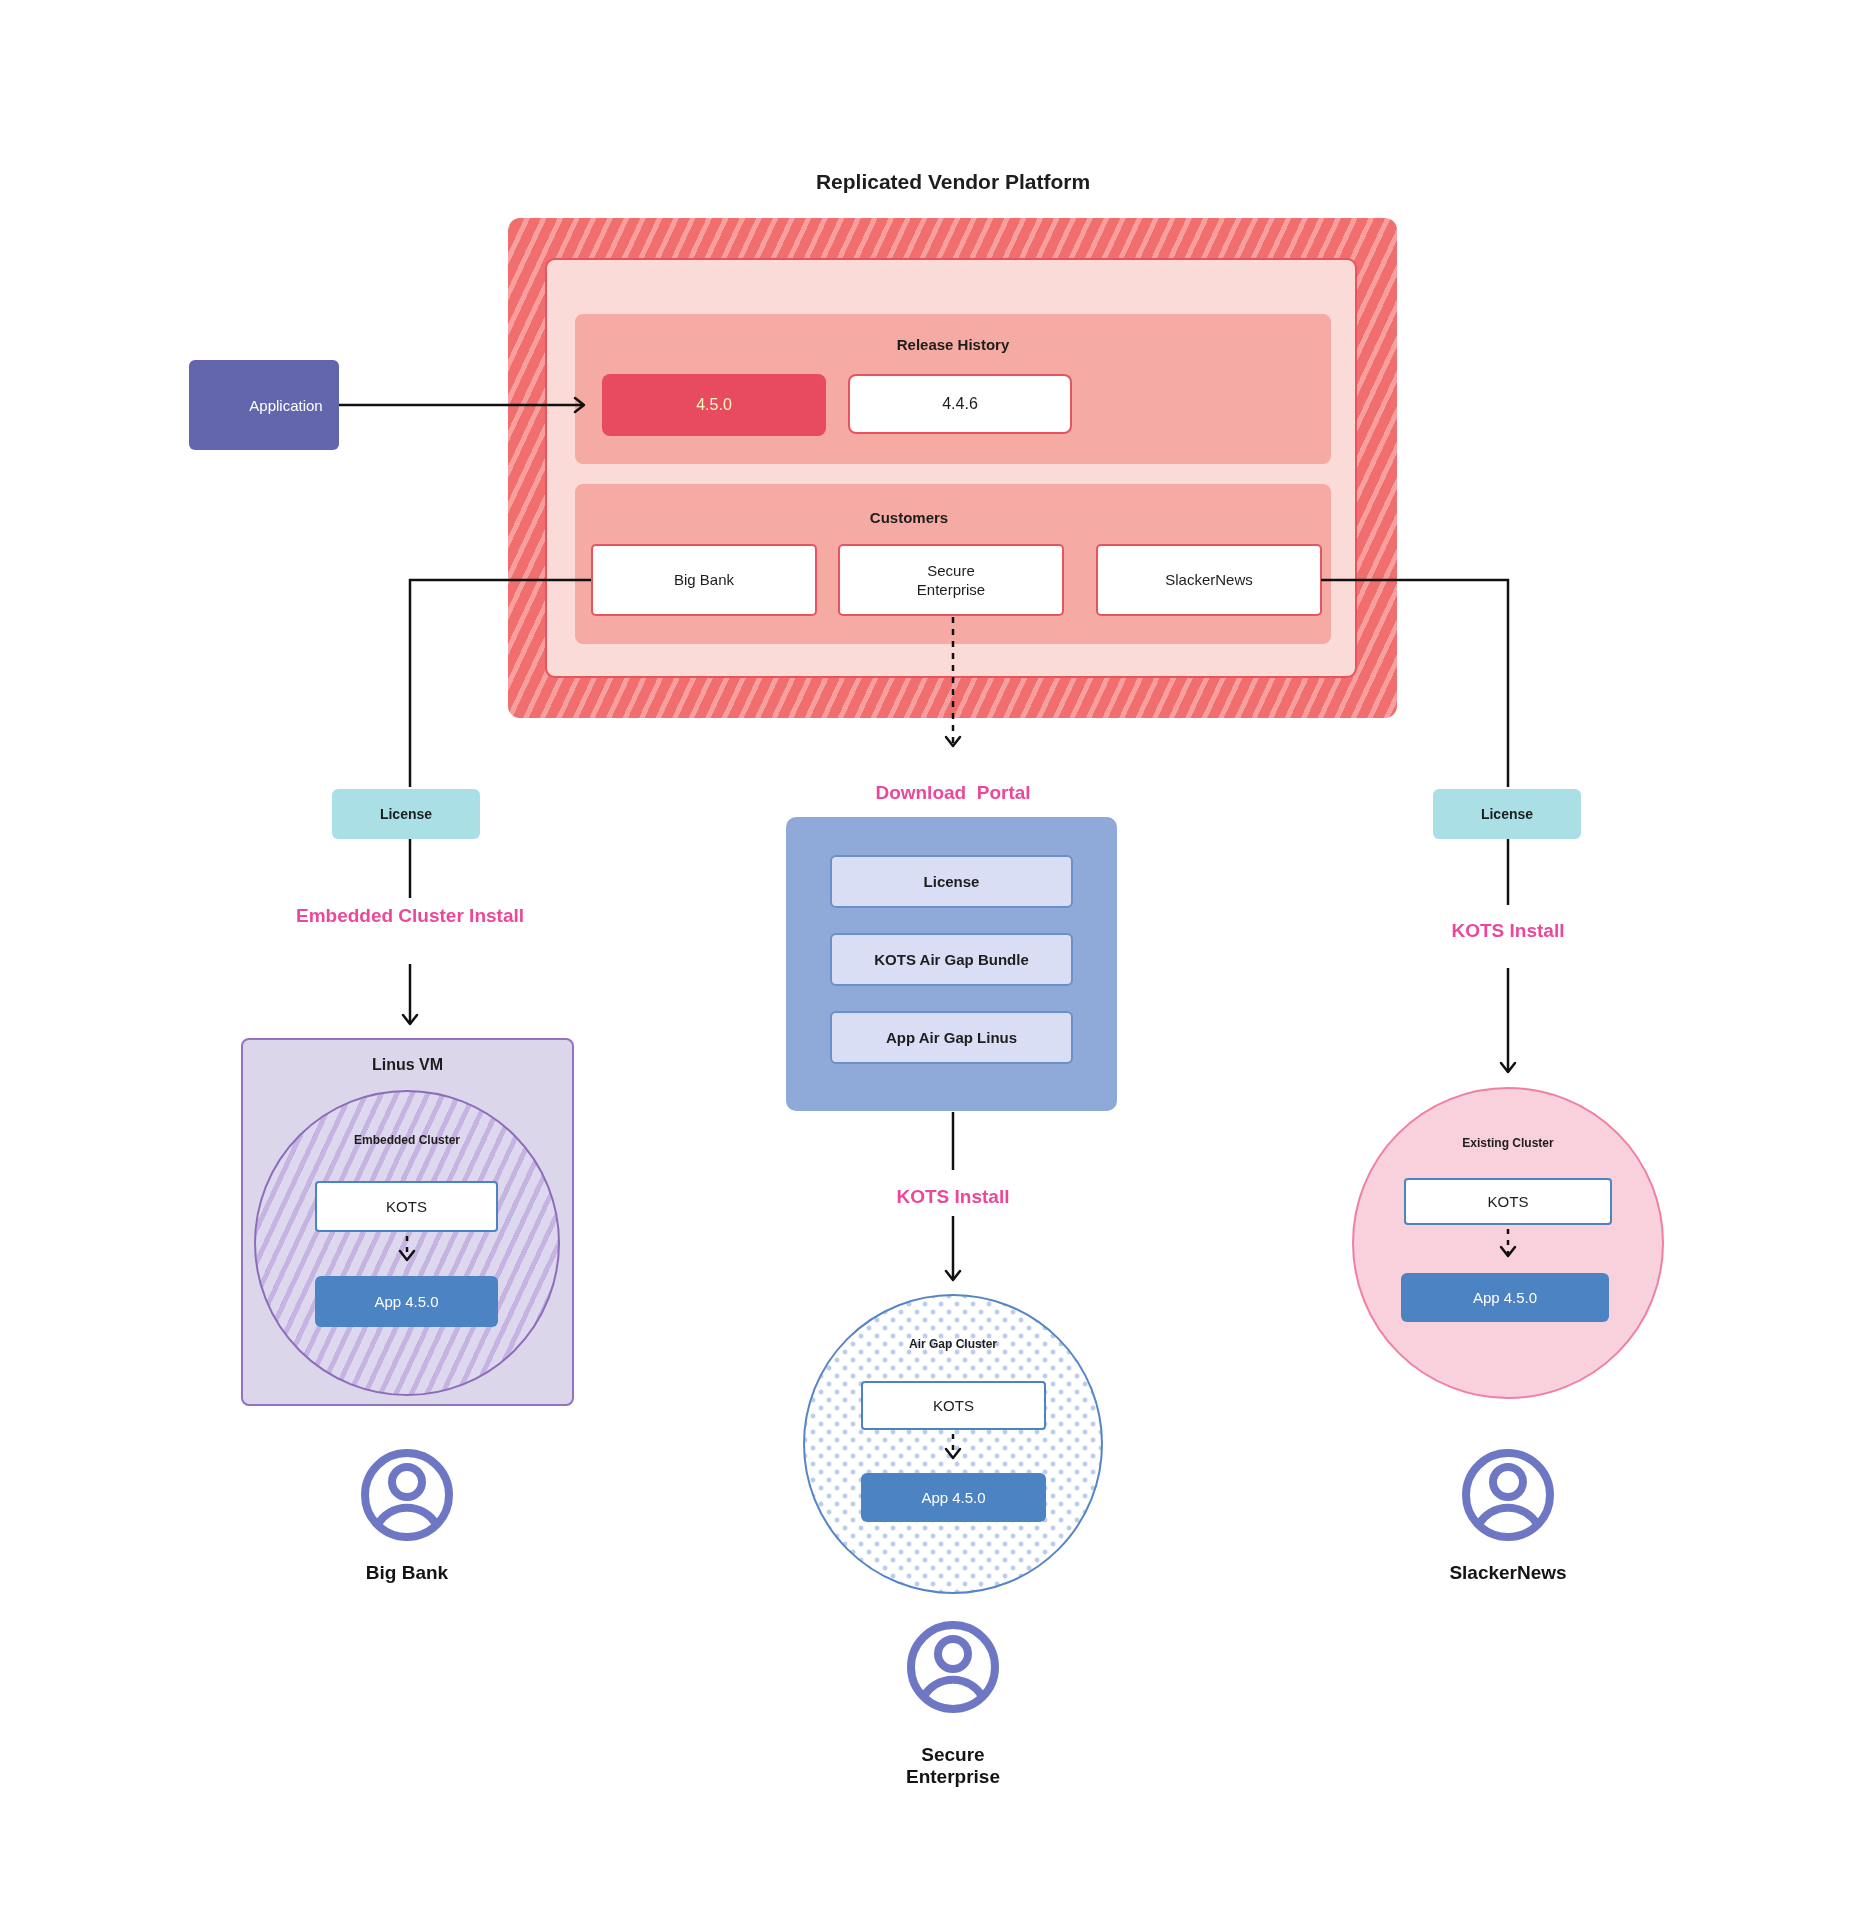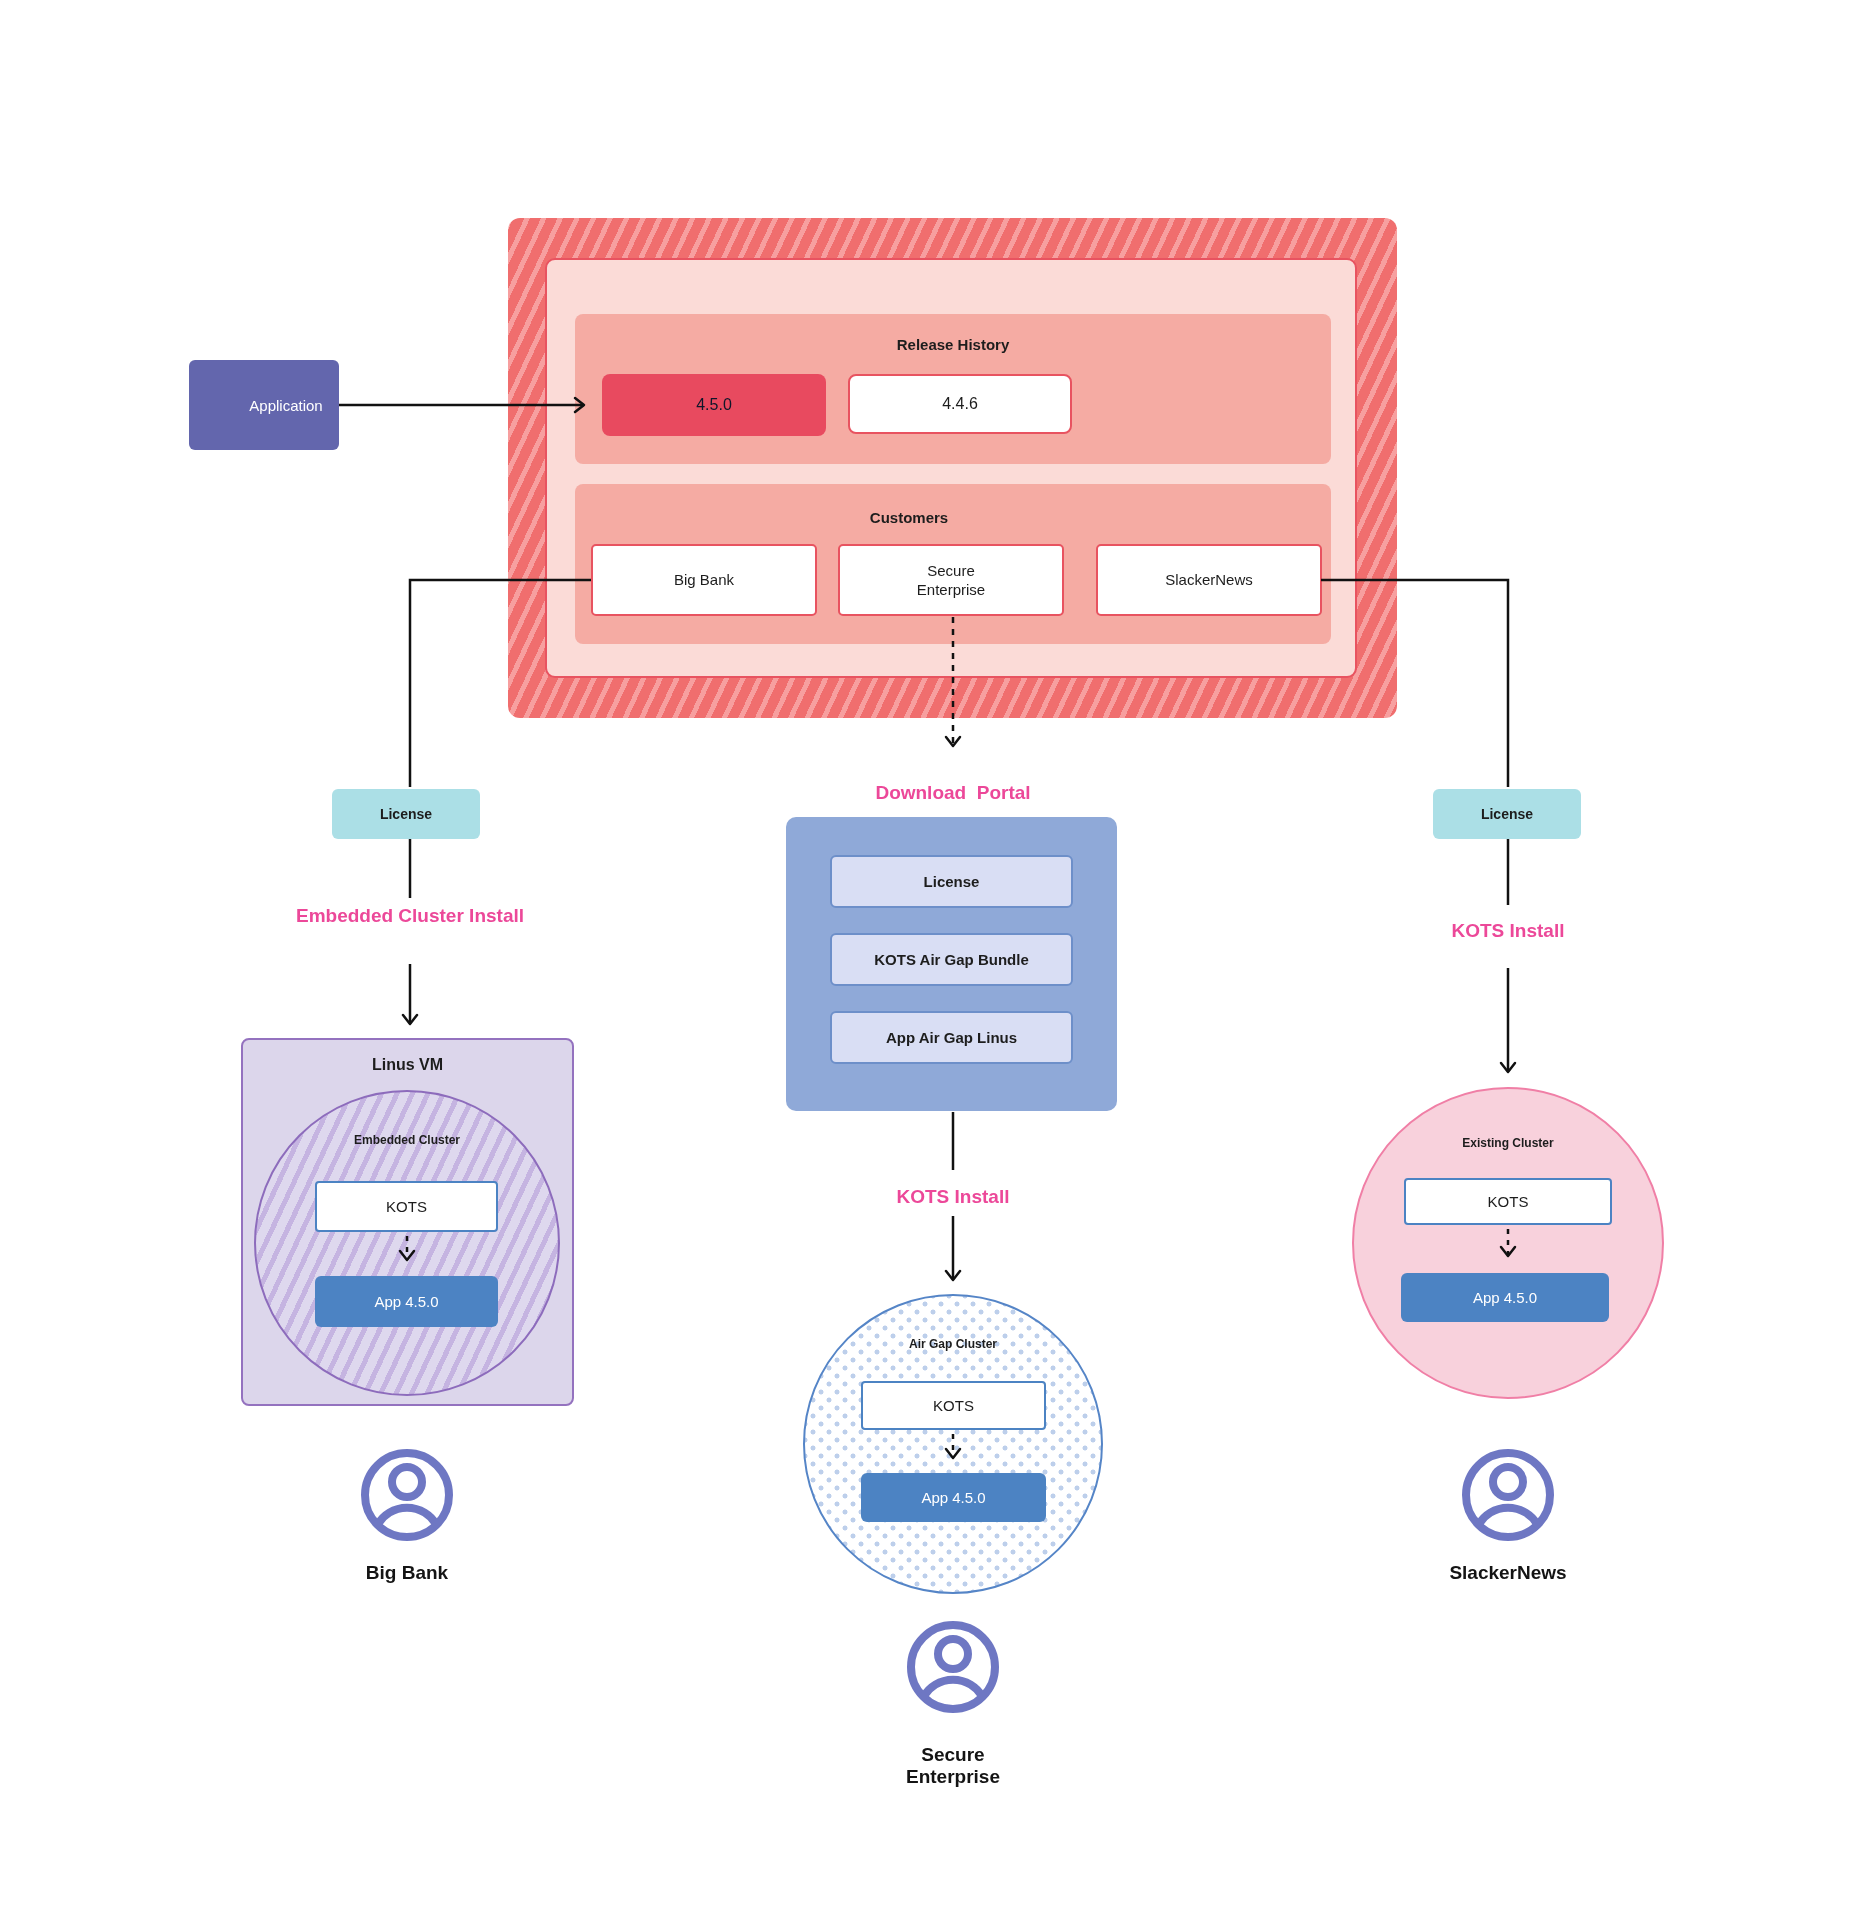--- a/index.html
+++ b/index.html
@@ -8,21 +8,21 @@
   .abs{position:absolute;box-sizing:border-box;}
   .box{display:flex;align-items:center;justify-content:center;text-align:center;box-sizing:border-box;}
   .lbl{text-align:center;font-weight:600;color:#1d1d1d;}
   
   .hatch-red{
     background:repeating-linear-gradient(115deg,#f79f9f 0px,#f79f9f 5px,#f06e6e 5px,#f06e6e 15px);
     border-radius:12px;
   }
   .stable{background:#fbdbd7;border:2px solid #e85360;border-radius:10px;}
   .salmon{background:#f5aba3;border-radius:8px;}
-  .rel-red{background:#e84a5f;border-radius:8px;color:#0f172a;font-size:16px;}
+  .rel-red{background:#e84a5f;border-radius:8px;color:#fef9c3;font-size:16px;}
   .rel-white{background:#ffffff;border:2px solid #e85360;border-radius:8px;font-size:16px;}
   .cust{background:#ffffff;border:2px solid #e85360;border-radius:5px;font-size:15px;line-height:1.3;}
   .application{background:#6366ad;border-radius:6px;color:#ffffff;font-size:15px;}
   .license{background:#abdfe6;border-radius:6px;font-size:14px;font-weight:600;z-index:9;}
   .flowlbl{font-size:19px;font-weight:600;line-height:1.4;text-align:center;color:#ec4899;}
   .vmbox{background:#dcd6eb;border:2px solid #9472bf;border-radius:8px;}
   .circle{border-radius:50%;}
   .hatch-purple{
     background:repeating-linear-gradient(115deg,#c5b4e1 0px,#c5b4e1 5px,#ded8ee 5px,#ded8ee 14px);
     border:2px solid #8d6cbc;
@@ -42,20 +42,21 @@
   .inlbl{font-weight:700;font-size:12px;text-align:center;}
   .name{font-size:19px;font-weight:600;text-align:center;color:#141414;}
   .layer-svg{position:absolute;left:0;top:0;z-index:8;pointer-events:none;}
   .person-svg{width:100px;height:100px;display:block;}
 </style>
 </head>
 <body>
 
 <div id="stage">
 
+  <div class="abs lbl" style="left:633px;top:170px;width:640px;font-size:21px;">Replicated Vendor Platform</div>
 
   <div class="abs hatch-red" style="left:508px;top:218px;width:889px;height:500px;"></div>
 
   <div class="abs stable" style="left:545px;top:258px;width:812px;height:420px;"></div>
   <div class="abs lbl" style="left:569px;top:279px;width:796px;font-size:15px;margin-top:37px;">Stable Channel</div>
 
   <div class="abs salmon" style="left:575px;top:314px;width:756px;height:150px;"></div>
   <div class="abs lbl" style="left:575px;top:336px;width:756px;font-size:15px;">Release History</div>
   <div class="abs box rel-red" style="left:602px;top:374px;width:224px;height:62px;">4.5.0</div>
   <div class="abs box rel-white" style="left:848px;top:374px;width:224px;height:60px;">4.4.6</div>

